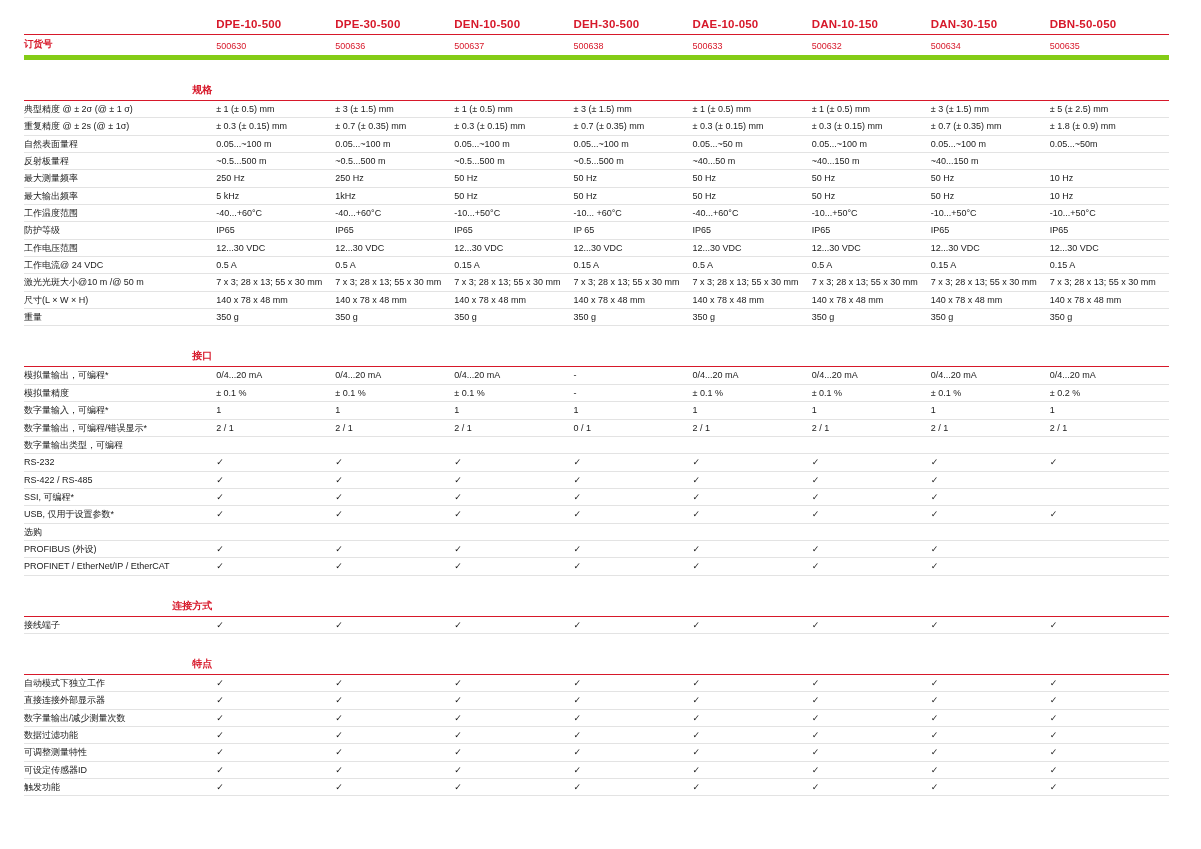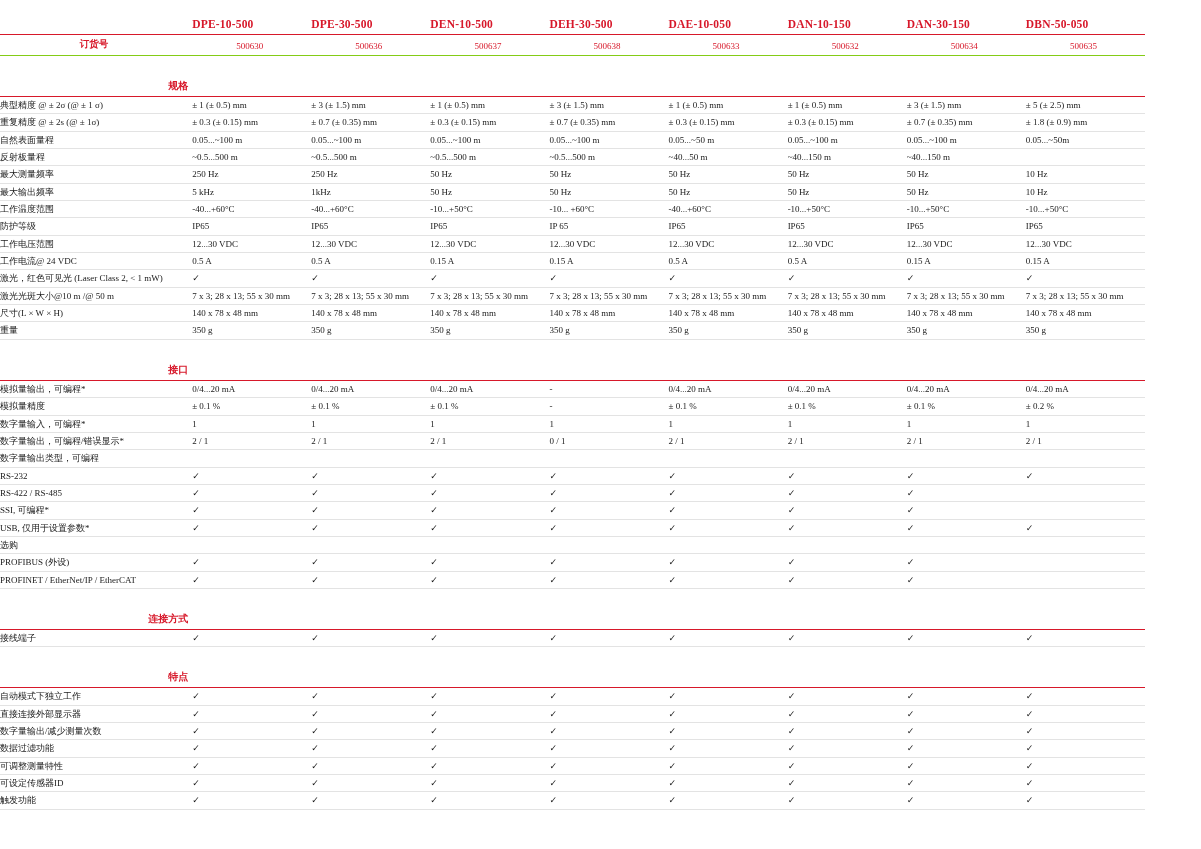--- a/index.html
+++ b/index.html
@@ -17,23 +17,23 @@
   }
   .sheet {
     position: relative;
     width: 1201px;
     padding: 0;
     box-sizing: border-box;
   }
   table.spec {
     border-collapse: collapse;
     width: 1145px;
+    margin-left: 24px;
     margin-top: 18px;
     table-layout: fixed;
-    font-family: Liberation Serif, serif;
   }
   table.spec col.lbl { width: 192px; }
   table.spec col.c { width: 119px; }
   table.spec td, table.spec th {
     padding: 0;
     vertical-align: bottom;
     text-align: left;
   }
   
   tr.header-row th {
@@ -45,22 +45,21 @@
     letter-spacing: 0.2px;
   }
   tr.header-row th.lbl-head {
     border-bottom: 1.6px solid #d7182a;
   }
   
   tr.order-row td {
     font-size: 9px;
     color: #d7182a;
     padding: 3px 4px 4px 0;
-    border-bottom: 1px solid #84cc16;
-    text-align: center;
+    border-bottom: 5px solid #84cc16;
   }
   tr.order-row td.lbl {
     font-weight: bold;
     font-size: 9.5px;
     color: #d7182a;
   }
   
   tr.section-row td {
     font-size: 10px;
     font-weight: bold;
@@ -253,31 +252,20 @@
           <td>0.5 A</td>
           <td>0.5 A</td>
           <td>0.15 A</td>
           <td>0.15 A</td>
           <td>0.5 A</td>
           <td>0.5 A</td>
           <td>0.15 A</td>
           <td>0.15 A</td>
         </tr>
         <tr class="data-row">
-          <td class="lbl">激光，红色可见光 (Laser Class 2, &lt; 1 mW)</td>
-          <td class="check">✓</td>
-          <td class="check">✓</td>
-          <td class="check">✓</td>
-          <td class="check">✓</td>
-          <td class="check">✓</td>
-          <td class="check">✓</td>
-          <td class="check">✓</td>
-          <td class="check">✓</td>
-        </tr>
-        <tr class="data-row">
           <td class="lbl">激光光斑大小@10 m /@ 50 m</td>
           <td>7 x 3; 28 x 13; 55 x 30 mm</td>
           <td>7 x 3; 28 x 13; 55 x 30 mm</td>
           <td>7 x 3; 28 x 13; 55 x 30 mm</td>
           <td>7 x 3; 28 x 13; 55 x 30 mm</td>
           <td>7 x 3; 28 x 13; 55 x 30 mm</td>
           <td>7 x 3; 28 x 13; 55 x 30 mm</td>
           <td>7 x 3; 28 x 13; 55 x 30 mm</td>
           <td>7 x 3; 28 x 13; 55 x 30 mm</td>
         </tr>

